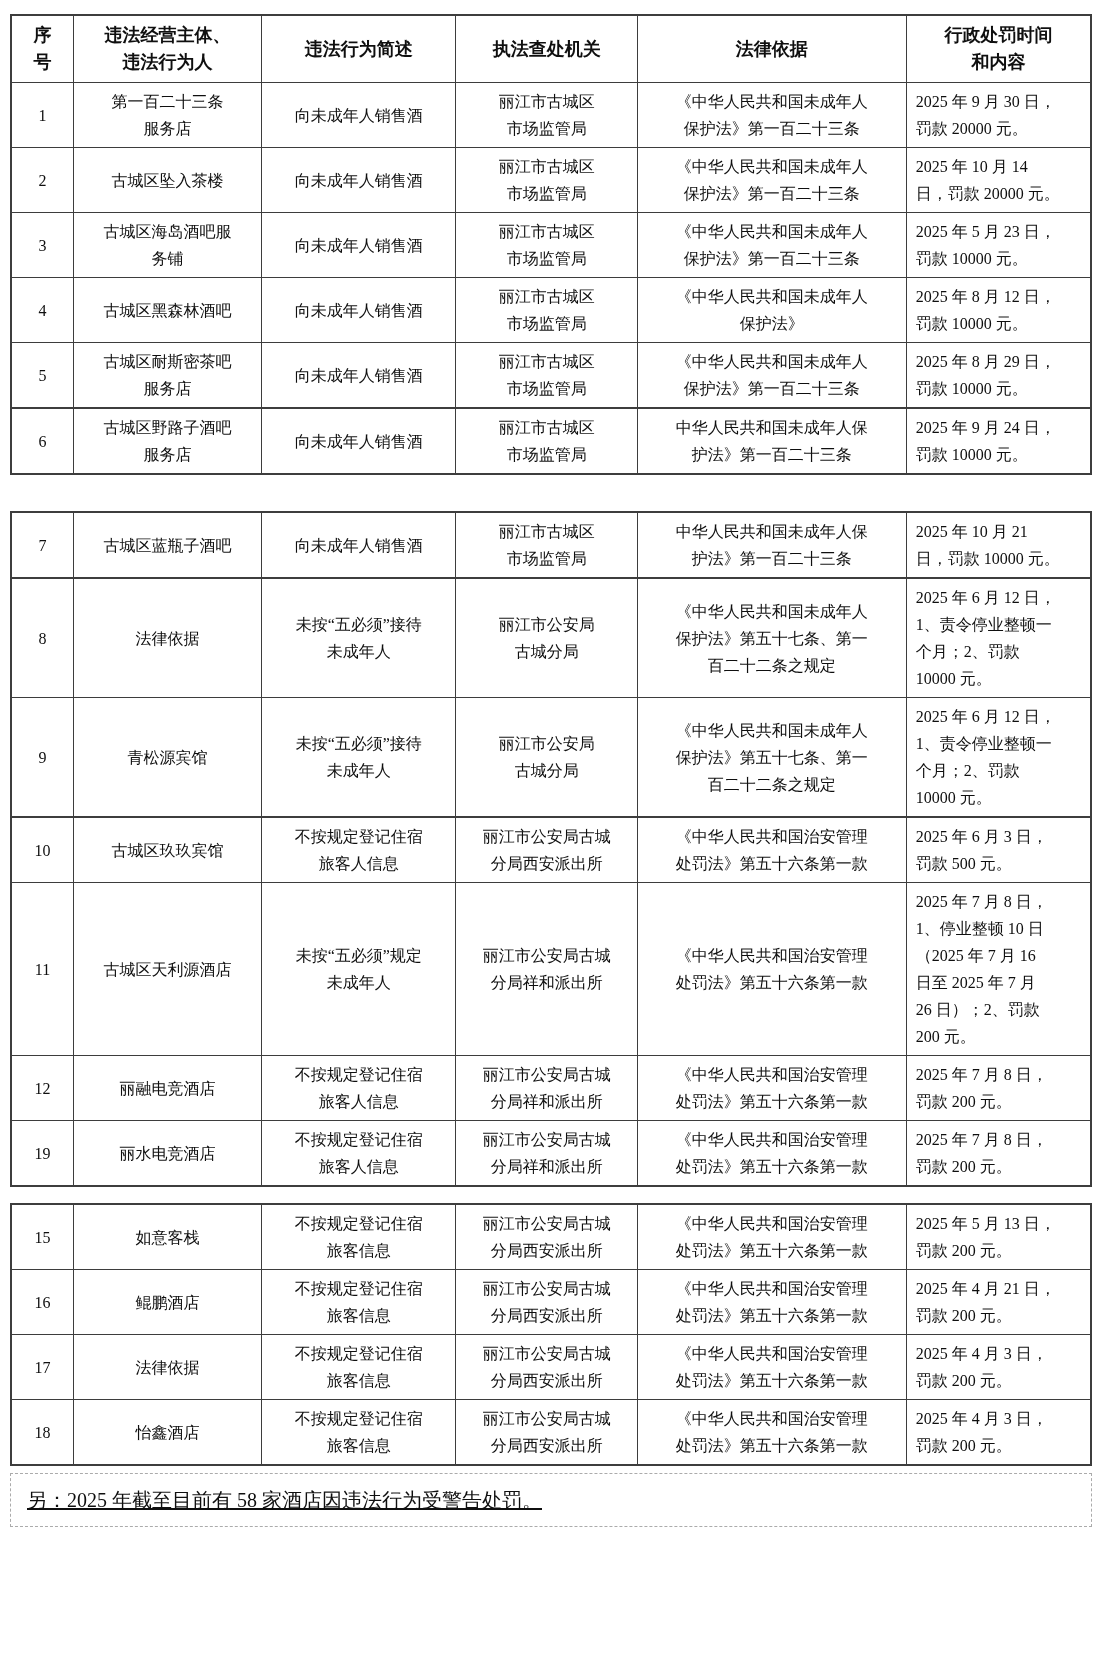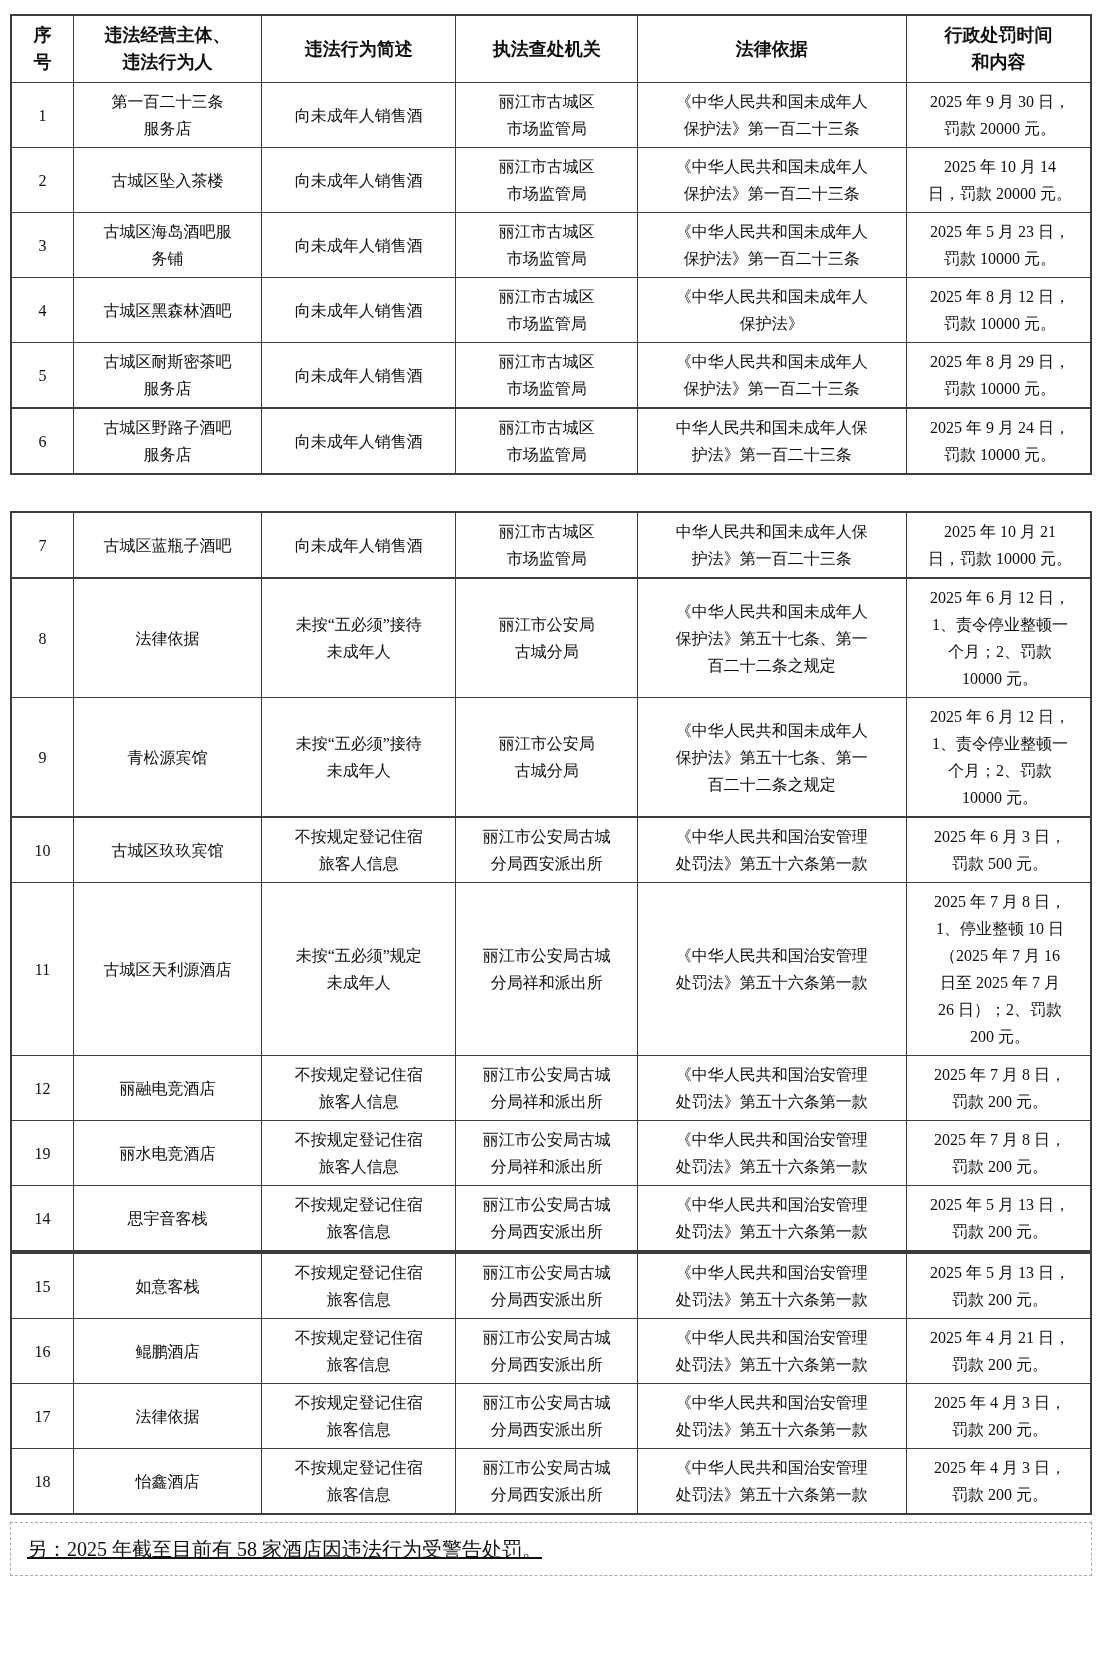--- a/index.html
+++ b/index.html
@@ -16,42 +16,42 @@
     background: #ffffff;
   }
   table.rpt {
     border-collapse: collapse;
     table-layout: fixed;
     width: 1082px;
     border: 2px solid #3d3d3d;
     background: #ffffff;
   }
   table.rpt.part2 { margin-top: 36px; }
-  table.rpt.part3 { }
+  table.rpt.part3 { margin-top: 16px; }
   .rpt th, .rpt td {
     border: 1px solid #3d3d3d;
     text-align: center;
     vertical-align: middle;
     white-space: pre-line;
     word-break: break-all;
     overflow: hidden;
   }
   .rpt th {
     font-size: 18px;
     font-weight: bold;
     line-height: 27px;
     padding: 6px 4px;
   }
   .rpt td {
     font-size: 16px;
     line-height: 27px;
     padding: 5px 6px;
   }
   .rpt td.cell-penalty {
-    text-align: center;
+    text-align: left;
     padding-left: 9px;
   }
   .rpt tr.thick-top td { border-top-width: 2.5px; }
   .footnote-box {
     width: 1082px;
     box-sizing: border-box;
     margin-top: 7px;
     border: 1px dashed #ababab;
     padding: 13px 10px 13px 16px;
     font-size: 20px;
@@ -256,32 +256,20 @@
             <td class="cell-entity">丽水电竞酒店</td>
             <td class="cell-violation">不按规定登记住宿
 旅客人信息</td>
             <td class="cell-agency">丽江市公安局古城
 分局祥和派出所</td>
             <td class="cell-legal-basis">《中华人民共和国治安管理
 处罚法》第五十六条第一款</td>
             <td class="cell-penalty">2025 年 7 月 8 日，
 罚款 200 元。</td>
           </tr>
-          <tr>
-            <td class="cell-serial">14</td>
-            <td class="cell-entity">思宇音客栈</td>
-            <td class="cell-violation">不按规定登记住宿
-旅客信息</td>
-            <td class="cell-agency">丽江市公安局古城
-分局西安派出所</td>
-            <td class="cell-legal-basis">《中华人民共和国治安管理
-处罚法》第五十六条第一款</td>
-            <td class="cell-penalty">2025 年 5 月 13 日，
-罚款 200 元。</td>
-          </tr>
         </tbody>
       </table>
       <table class="rpt part3">
         <colgroup>
           <col style="width: 5.8%;">
           <col style="width: 17.4%;">
           <col style="width: 18%;">
           <col style="width: 16.8%;">
           <col style="width: 24.9%;">
           <col style="width: 17.1%;">

